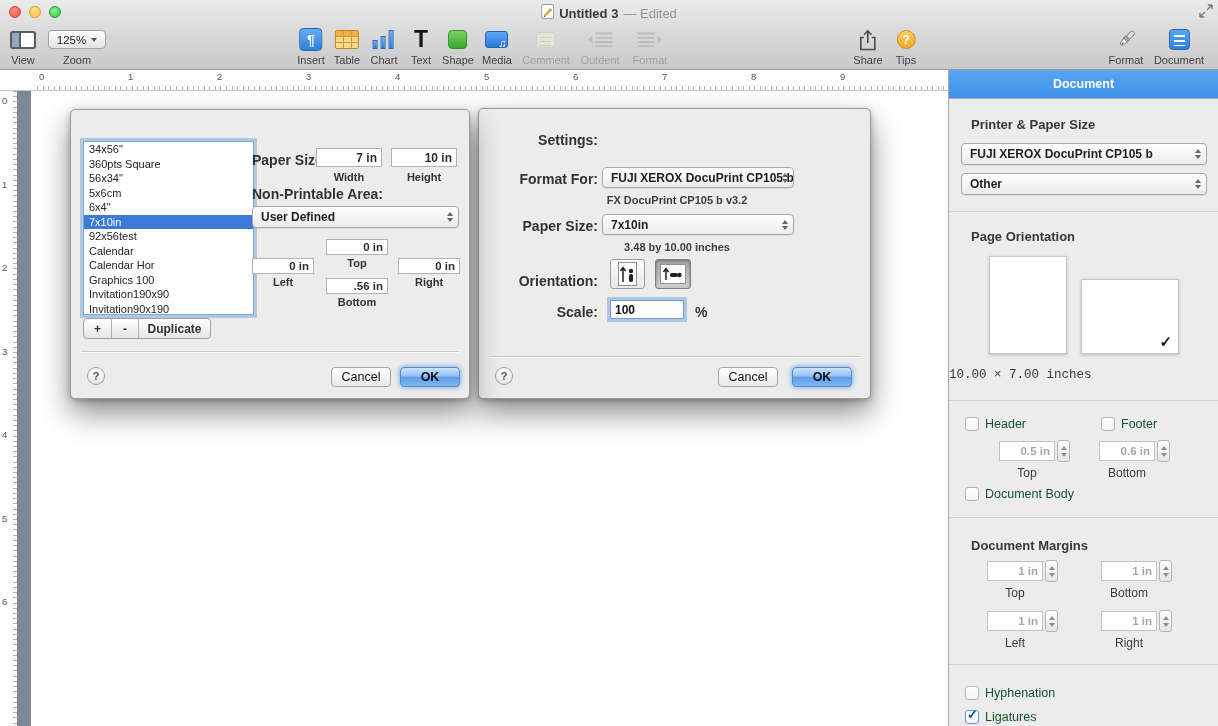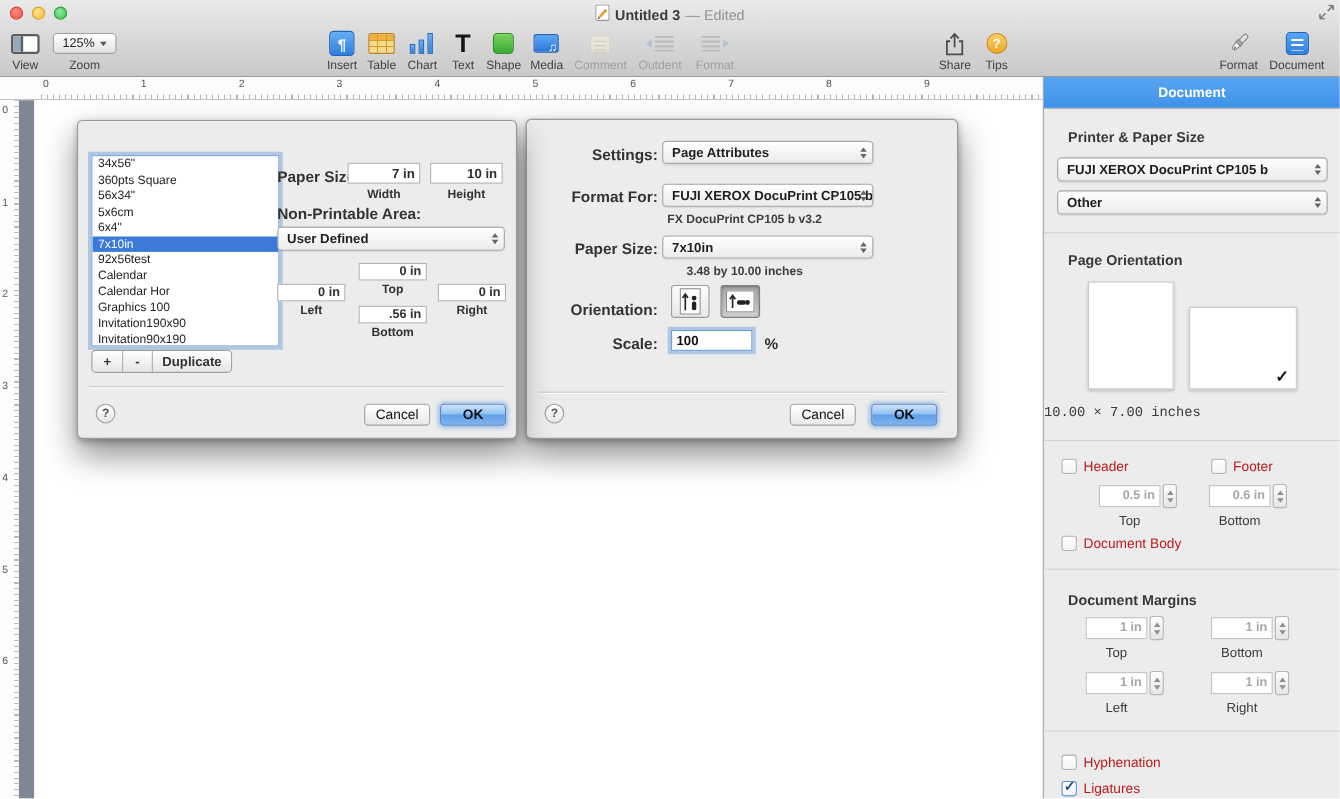--- a/index.html
+++ b/index.html
@@ -88,21 +88,21 @@
     display:flex; flex-direction:column; gap:2px; }
   .pop-arr .tu { width:0;height:0;border-left:3px solid transparent;border-right:3px solid transparent;border-bottom:4px solid #666; }
   .pop-arr .td { width:0;height:0;border-left:3px solid transparent;border-right:3px solid transparent;border-top:4px solid #666; }
   .thumb { position:absolute; background:#fff; border:1px solid #c9c9c9; box-shadow:0 1px 3px rgba(0,0,0,.22); }
   .thumb .check { position:absolute; right:6px; bottom:2px; font-size:15px; font-weight:700; color:#141414; }
   .sb-size { position:absolute; left:0; width:260px; text-align:left; font-size:12.5px; color:#3a3a3a;font-family:Liberation Mono, monospace; }
   .cb { position:absolute; width:14px; height:14px; border:1px solid #b4b4b4; border-radius:3px;
     background:linear-gradient(#fff,#f3f3f3); }
   .cb.on { border-color:#5d95d6; }
   .cb .ck { position:absolute; left:1px; top:-4px; font-size:13px; font-weight:700; color:#1c4f97; }
-  .cb-lbl { position:absolute; font-size:12.5px; color:#b91c1c; }
+  .cb-lbl { position:absolute; font-size:12.5px; color:#14532d; }
   .gfld { position:absolute; width:56px; height:20px; background:#fff; border:1px solid #c2c2c2;
     font-family:inherit; font-size:11.5px; font-weight:600; color:#a6a6a6; text-align:right; padding:0 4px; }
   .step { position:absolute; width:13px; height:22px; border:1px solid #b5b5b5; border-radius:3px;
     background:linear-gradient(#fefefe,#e5e5e5); display:flex; flex-direction:column;
     align-items:center; justify-content:center; gap:3px; }
   .step .u { width:0;height:0;border-left:3px solid transparent;border-right:3px solid transparent;border-bottom:4px solid #8e8e8e; }
   .step .d { width:0;height:0;border-left:3px solid transparent;border-right:3px solid transparent;border-top:4px solid #8e8e8e; }
   .fld-lbl { position:absolute; width:70px; text-align:center; font-size:12px; color:#3c3c3c; }
   
   .dlg { position:absolute; background:#ececec; border:1px solid #9a9a9a; border-radius:5px;
@@ -361,27 +361,20 @@
   <input class="fld" style="left: 255px; top: 168px; width: 62px; height: 16px;" readonly="" value=".56 in">
   <span class="sublab" style="left:255px; top:186px; width:62px">Bottom</span>
   <div class="hr" style="top:241px"></div>
   <span class="help" style="left:16px; top:257px">?</span>
   <span class="pbtn cancel" style="left:260px; top:257px">Cancel</span>
   <span class="pbtn ok" style="left:329px; top:257px">OK</span>
 </div>
 
 <div class="dlg" id="dlg-setup">
   <span class="dlab r" style="left:0; top:23px; width:119px">Settings:</span>
-  <div class="popup" style="left:123px; top:19px; width:192px; height:21px">
-    <span>Page Attributes</span>
-    <span class="pop-arr">
-        <i class="tu"></i>
-        <i class="td"></i>
-      </span>
-  </div>
   <span class="dlab r" style="left:0; top:62px; width:119px">Format For:</span>
   <div class="popup" style="left:123px; top:58px; width:192px; height:21px">
     <span>FUJI XEROX DocuPrint CP105 b</span>
     <span class="pop-arr">
         <i class="tu"></i>
         <i class="td"></i>
       </span>
   </div>
   <span class="subtext" style="left:123px; top:85px; width:150px">FX DocuPrint CP105 b v3.2</span>
   <span class="dlab r" style="left:0; top:109px; width:119px">Paper Size:</span>

